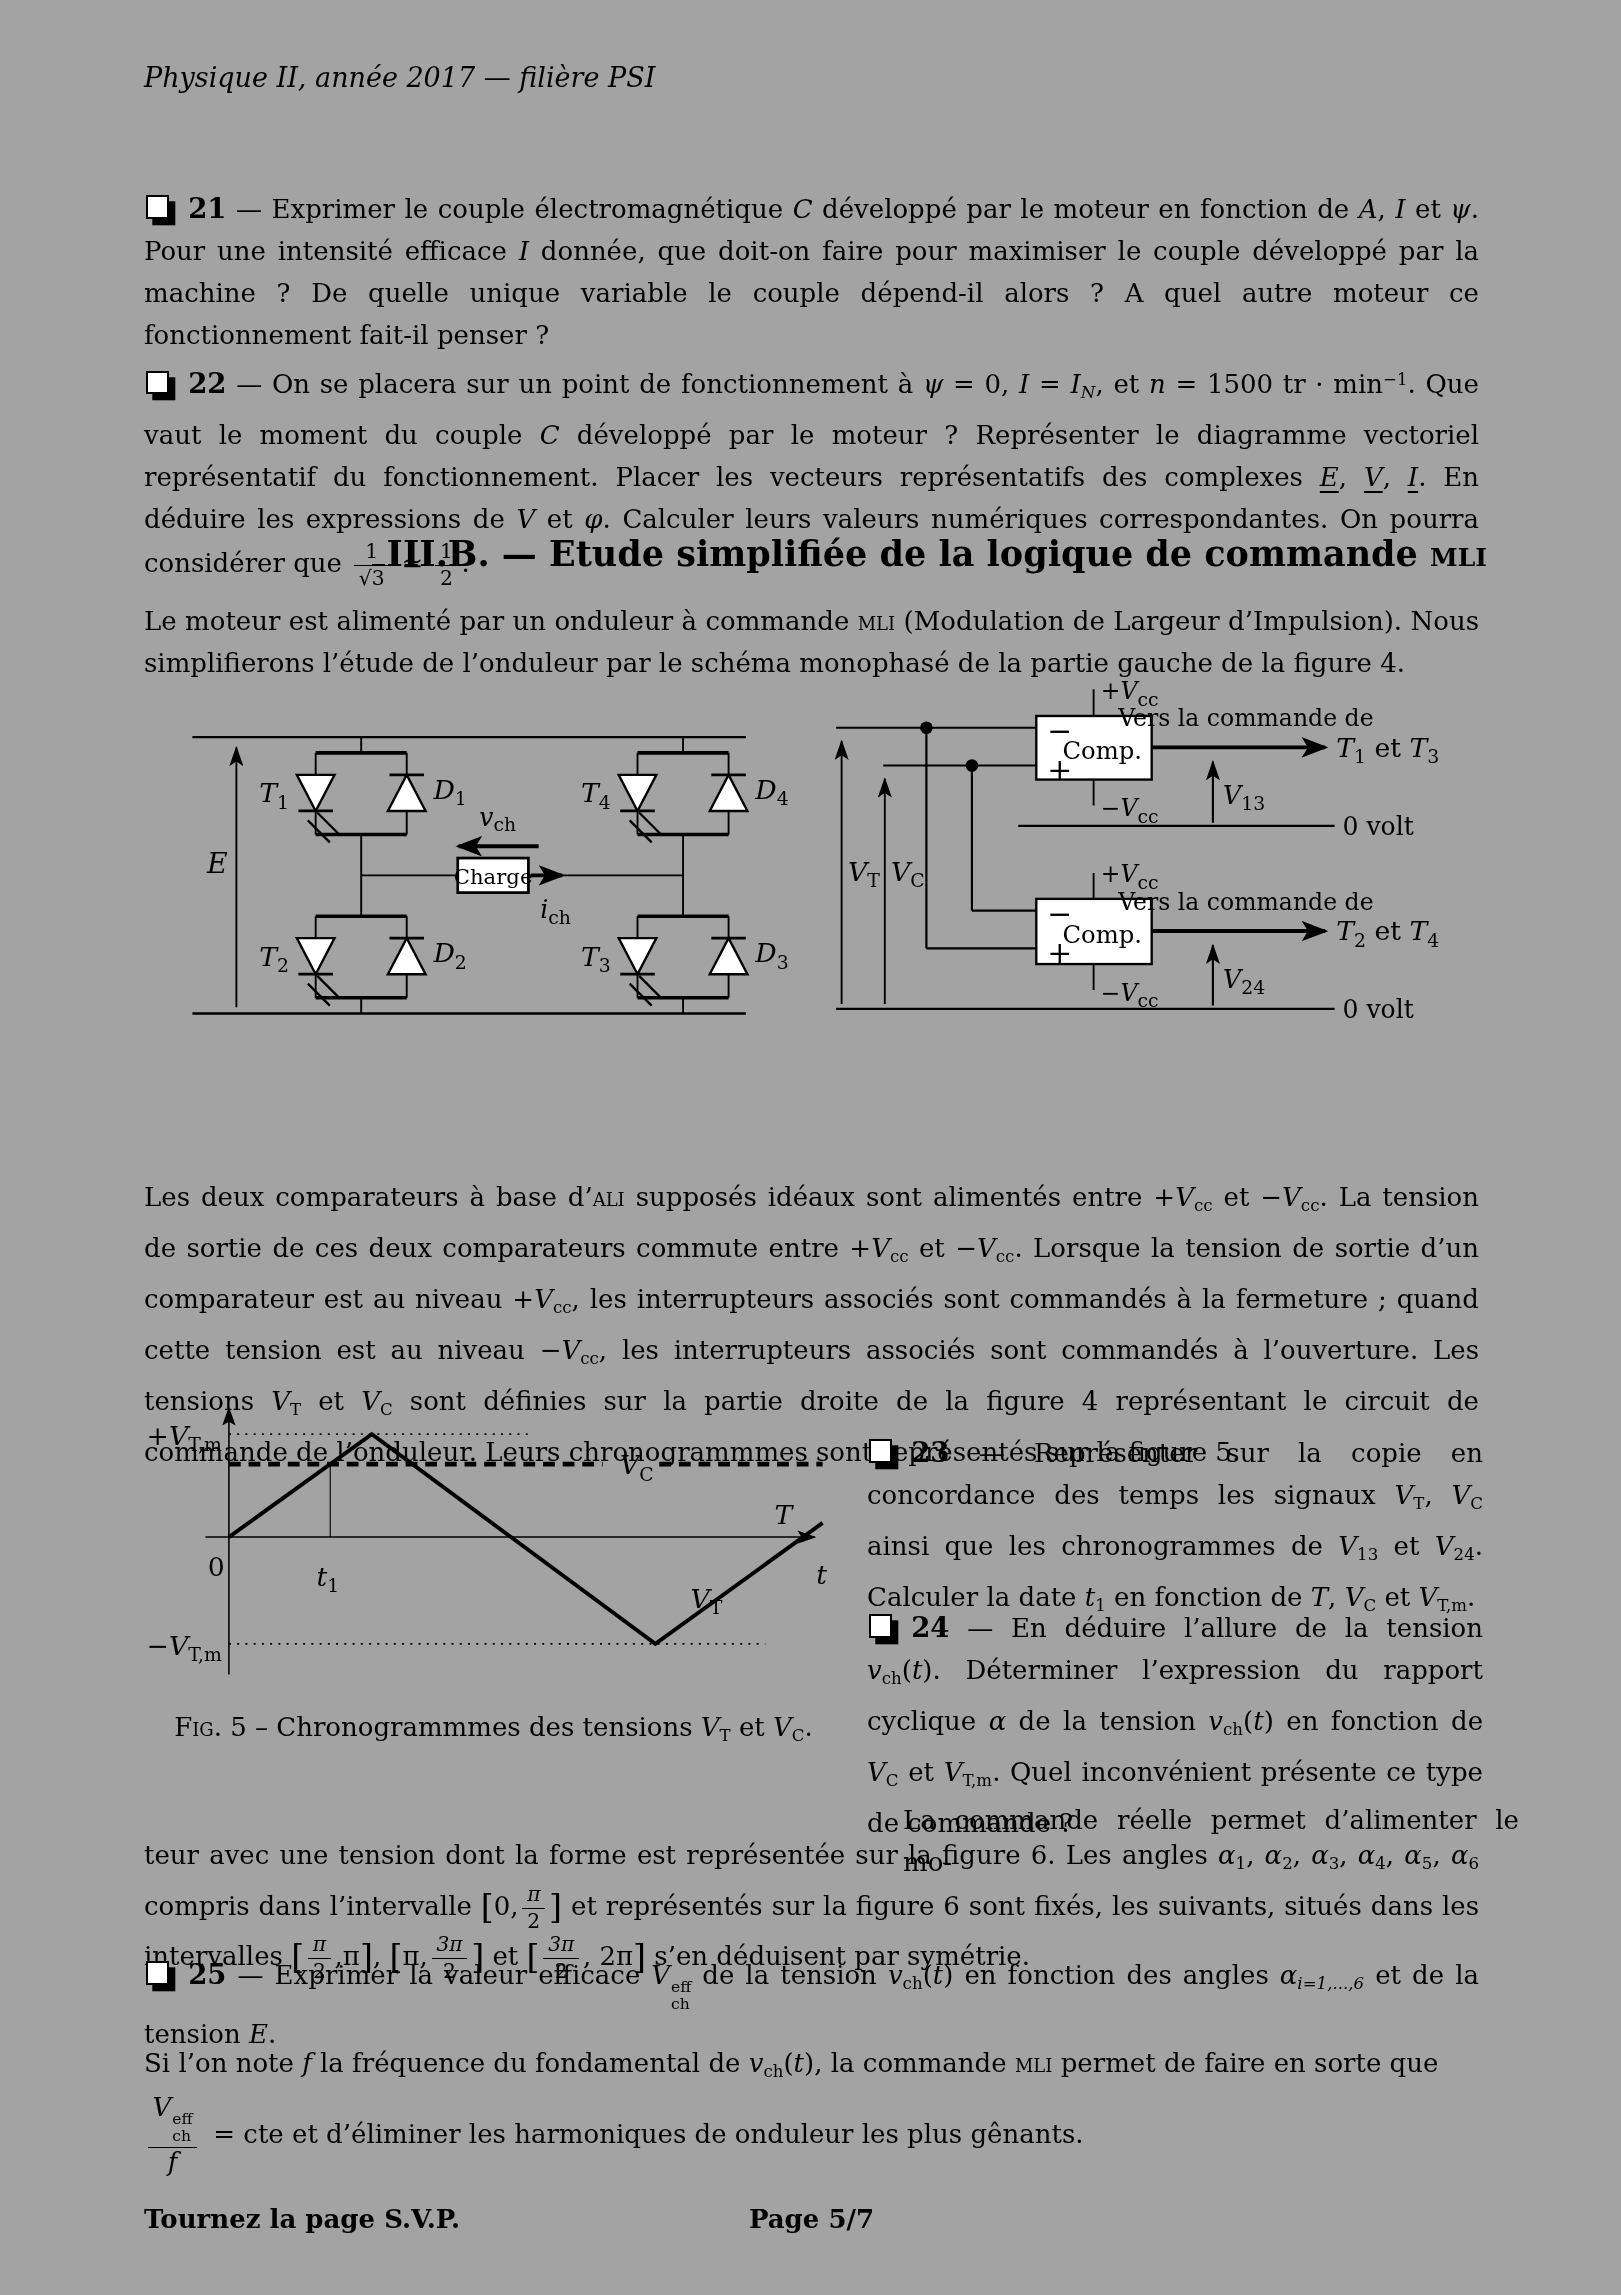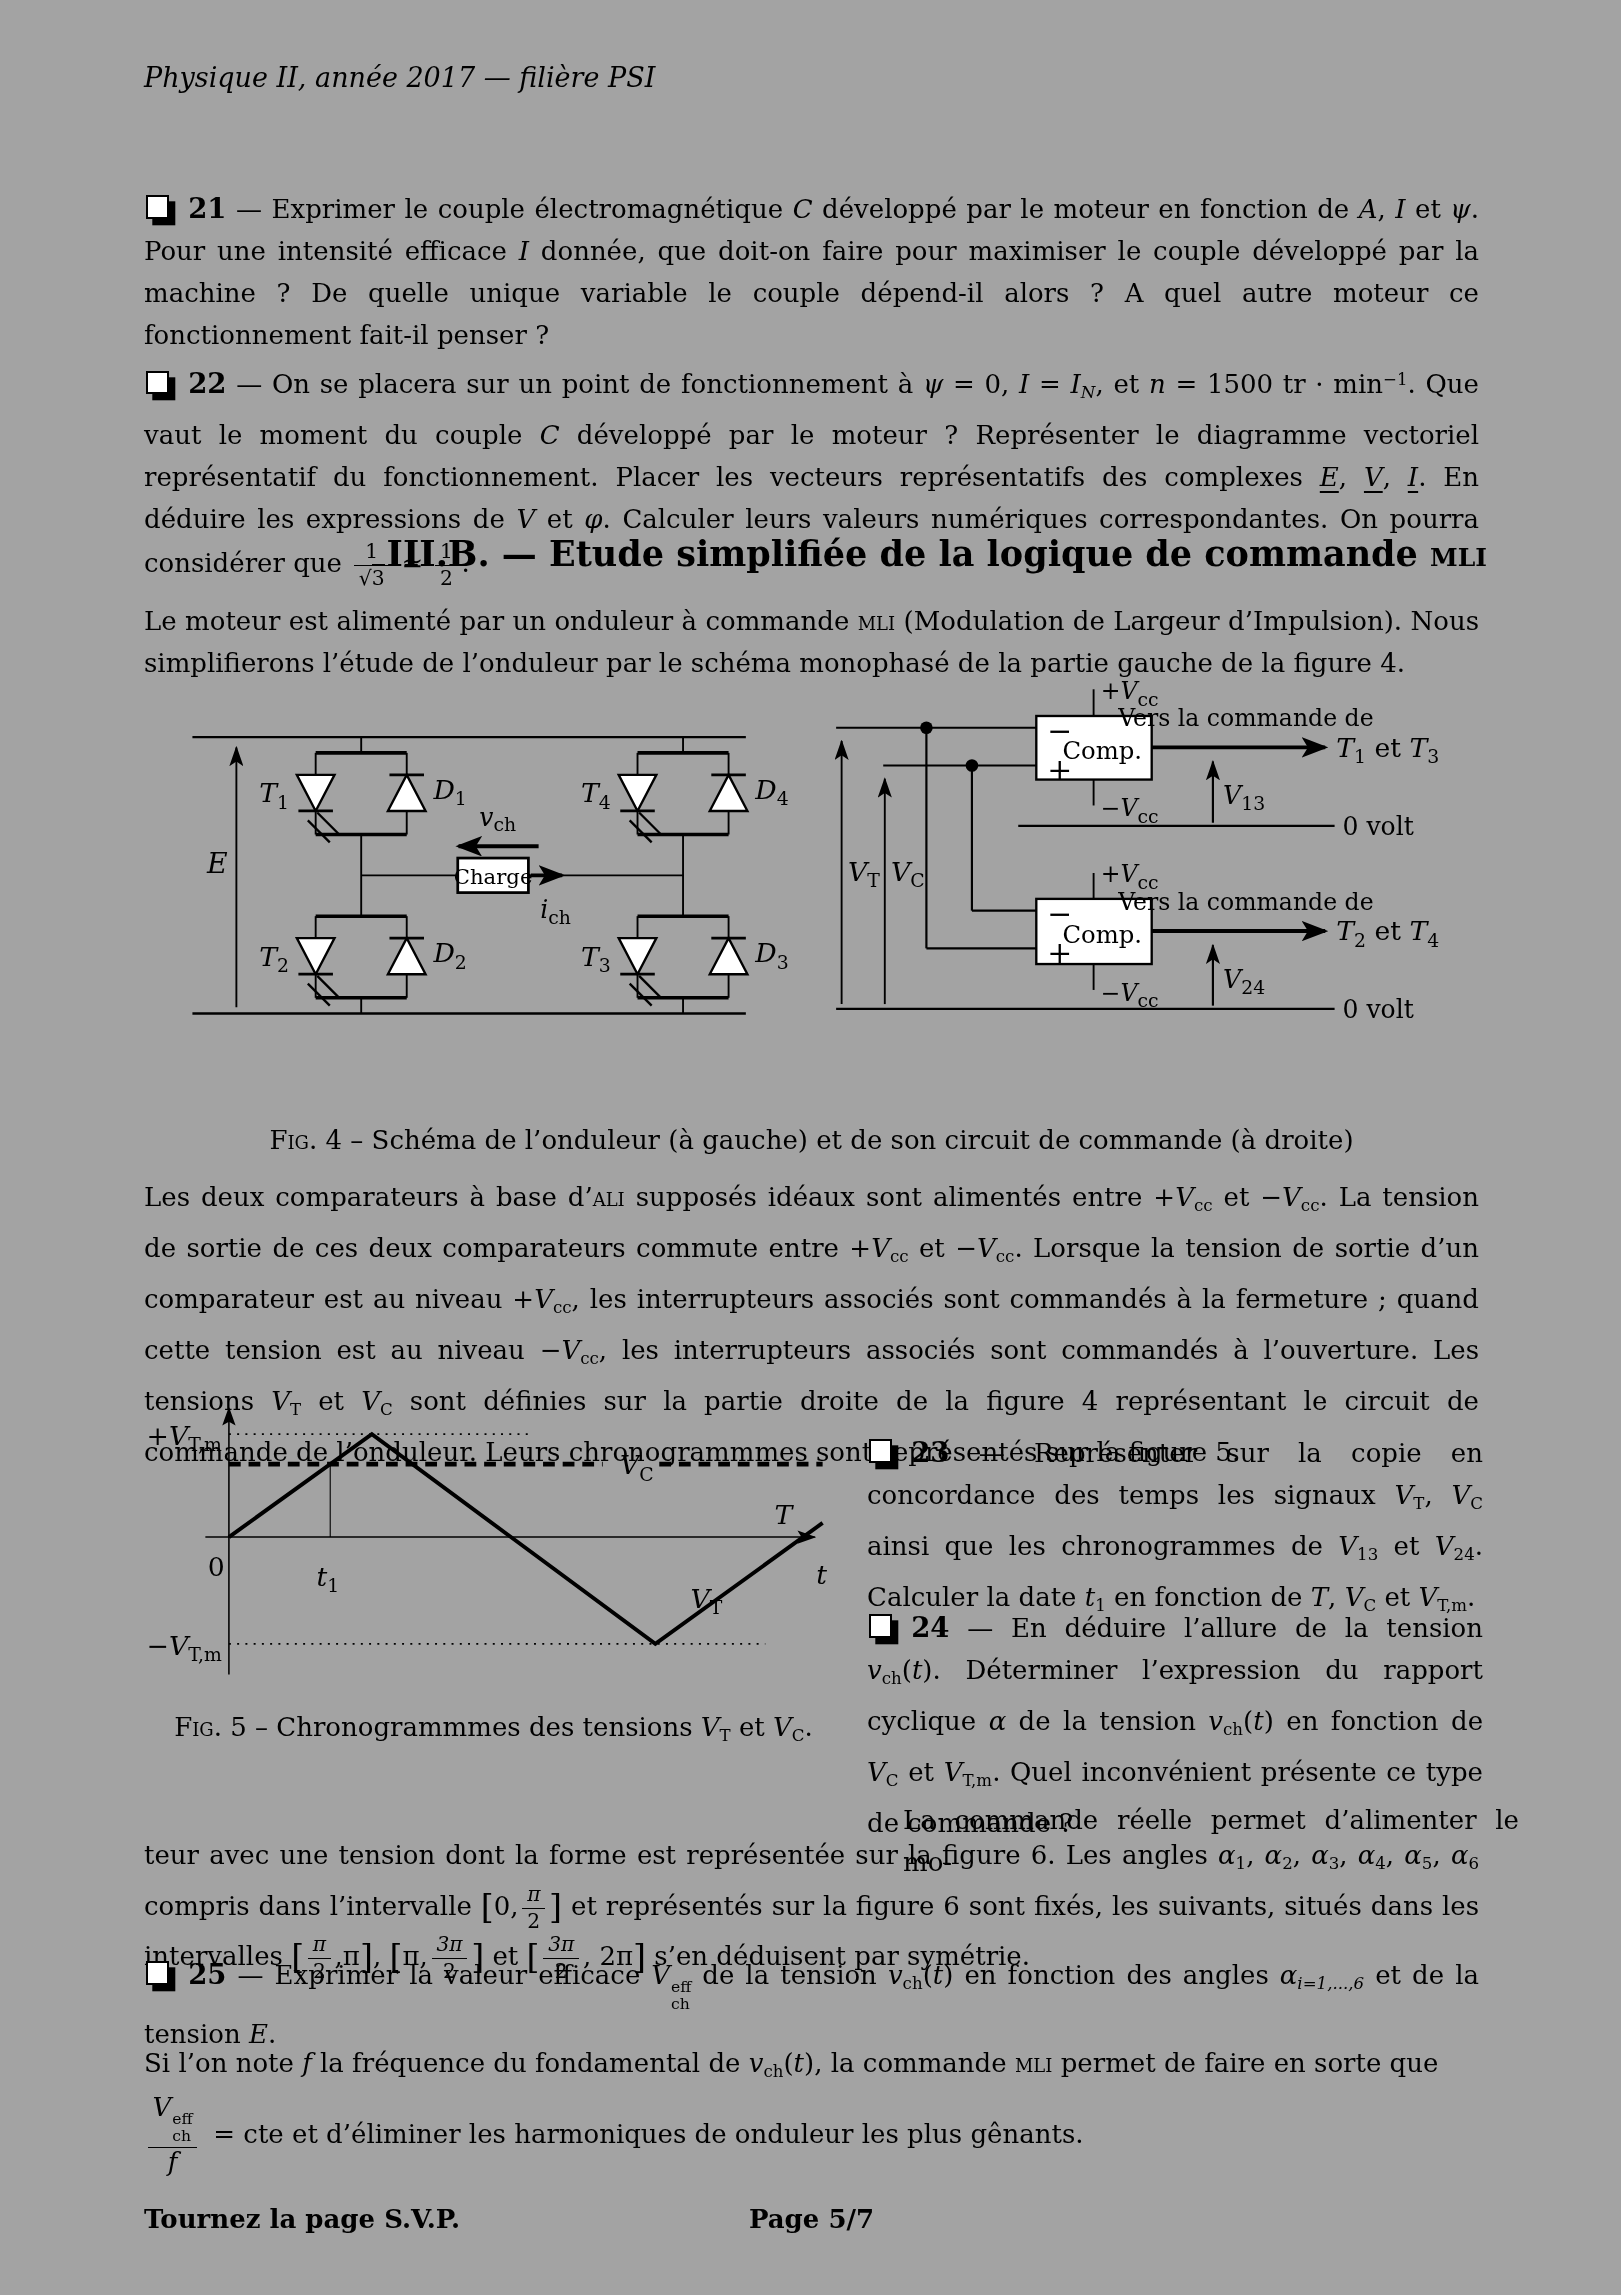--- a/index.html
+++ b/index.html
@@ -221,21 +221,20 @@
       <text x="1402" y="1275" font-size="30"><tspan class="it">−V</tspan><tspan class="ss" dy="8">cc</tspan></text>
       <line x1="1467" y1="1186" x2="1688" y2="1186" stroke="#000" stroke-width="5" marker-end="url(#ahb)"></line>
       <text x="1587" y="1159" font-size="30" text-anchor="middle">Vers la commande de</text>
       <text x="1702" y="1198" font-size="34"><tspan class="it">T</tspan><tspan class="ss" dy="8">2</tspan><tspan dy="-8"> et </tspan><tspan class="it">T</tspan><tspan class="ss" dy="8">4</tspan></text>
       <line x1="1545" y1="1281" x2="1545" y2="1204" stroke="#000" stroke-width="2.8" marker-end="url(#ah)"></line>
       <text x="1558" y="1258" font-size="32"><tspan class="it">V</tspan><tspan class="ss" dy="8">24</tspan></text>
       <text x="1710" y="1297" font-size="32">0 volt</text>
     </g>
   </svg>
 
-  <p class="blk cap" style="top:1093px;"><span class="st-sc">Fig.</span><span> 4 – Schéma de l’onduleur (à gauche) et de son circuit de commande (à droite)</span></p>
 
   <p class="blk" style="top:1150px;"><span>Les deux comparateurs à base d’</span><span class="st-sc">ali</span><span> supposés idéaux sont alimentés entre +</span><span class="st-i">V</span><span class="st-sub">cc</span><span> et −</span><span class="st-i">V</span><span class="st-sub">cc</span><span>. La tension de sortie de ces deux comparateurs commute entre +</span><span class="st-i">V</span><span class="st-sub">cc</span><span> et −</span><span class="st-i">V</span><span class="st-sub">cc</span><span>. Lorsque la tension de sortie d’un comparateur est au niveau +</span><span class="st-i">V</span><span class="st-sub">cc</span><span>, les interrupteurs associés sont commandés à la fermeture ; quand cette tension est au niveau −</span><span class="st-i">V</span><span class="st-sub">cc</span><span>, les interrupteurs associés sont commandés à l’ouverture. Les tensions </span><span class="st-i">V</span><span class="st-sub">T</span><span> et </span><span class="st-i">V</span><span class="st-sub">C</span><span> sont définies sur la partie droite de la figure 4 représentant le circuit de commande de l’onduleur. Leurs chronogrammmes sont représentés sur la figure 5.</span></p>
 
   <svg style="left:133px; top:1391px;font-size:33px" width="707" height="289" viewBox="170 1772 900 368">
     <g stroke="#000" fill="none">
       <line x1="292" y1="2133" x2="292" y2="1794" stroke-width="2" marker-end="url(#vax)"></line>
       <line x1="262" y1="1958" x2="1038" y2="1958" stroke-width="2" marker-end="url(#tax)"></line>
       <line x1="292" y1="1827" x2="676" y2="1827" stroke-width="2.2" stroke-dasharray="2.5 8"></line>
       <line x1="292" y1="2094" x2="975" y2="2094" stroke-width="2.2" stroke-dasharray="2.5 8"></line>
       <line x1="292" y1="1865" x2="768" y2="1865" stroke-width="6" stroke-dasharray="15 10"></line>

